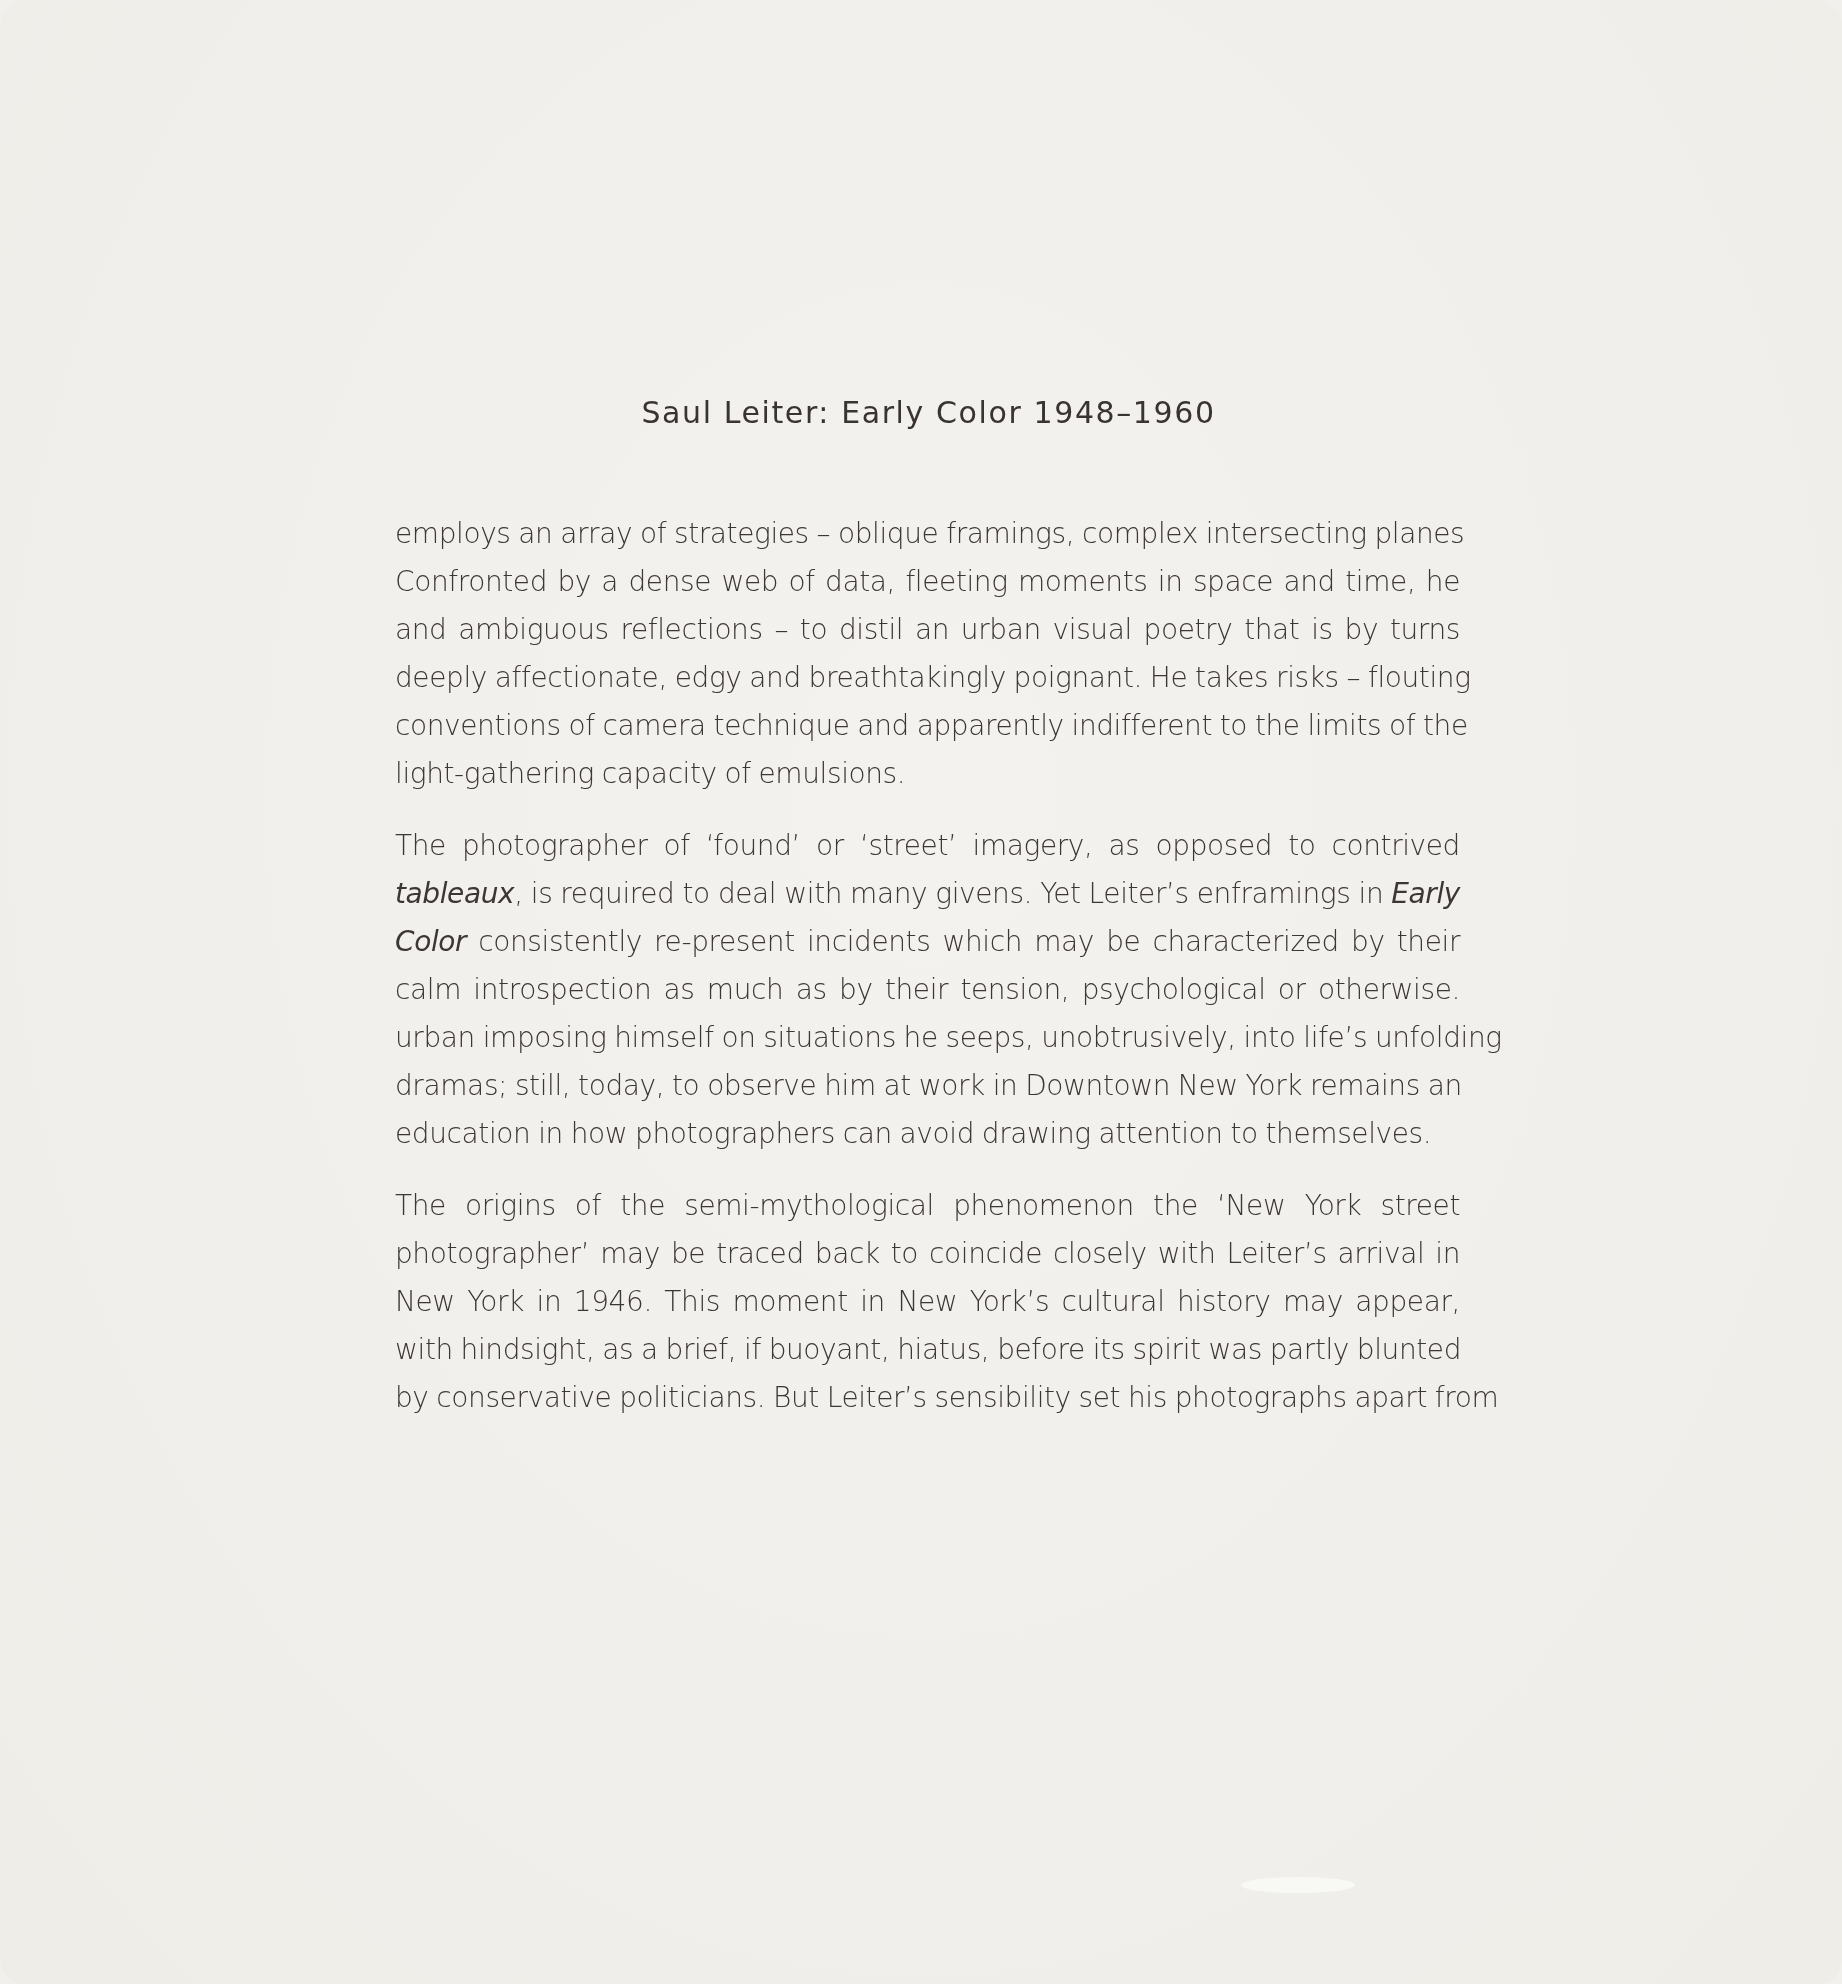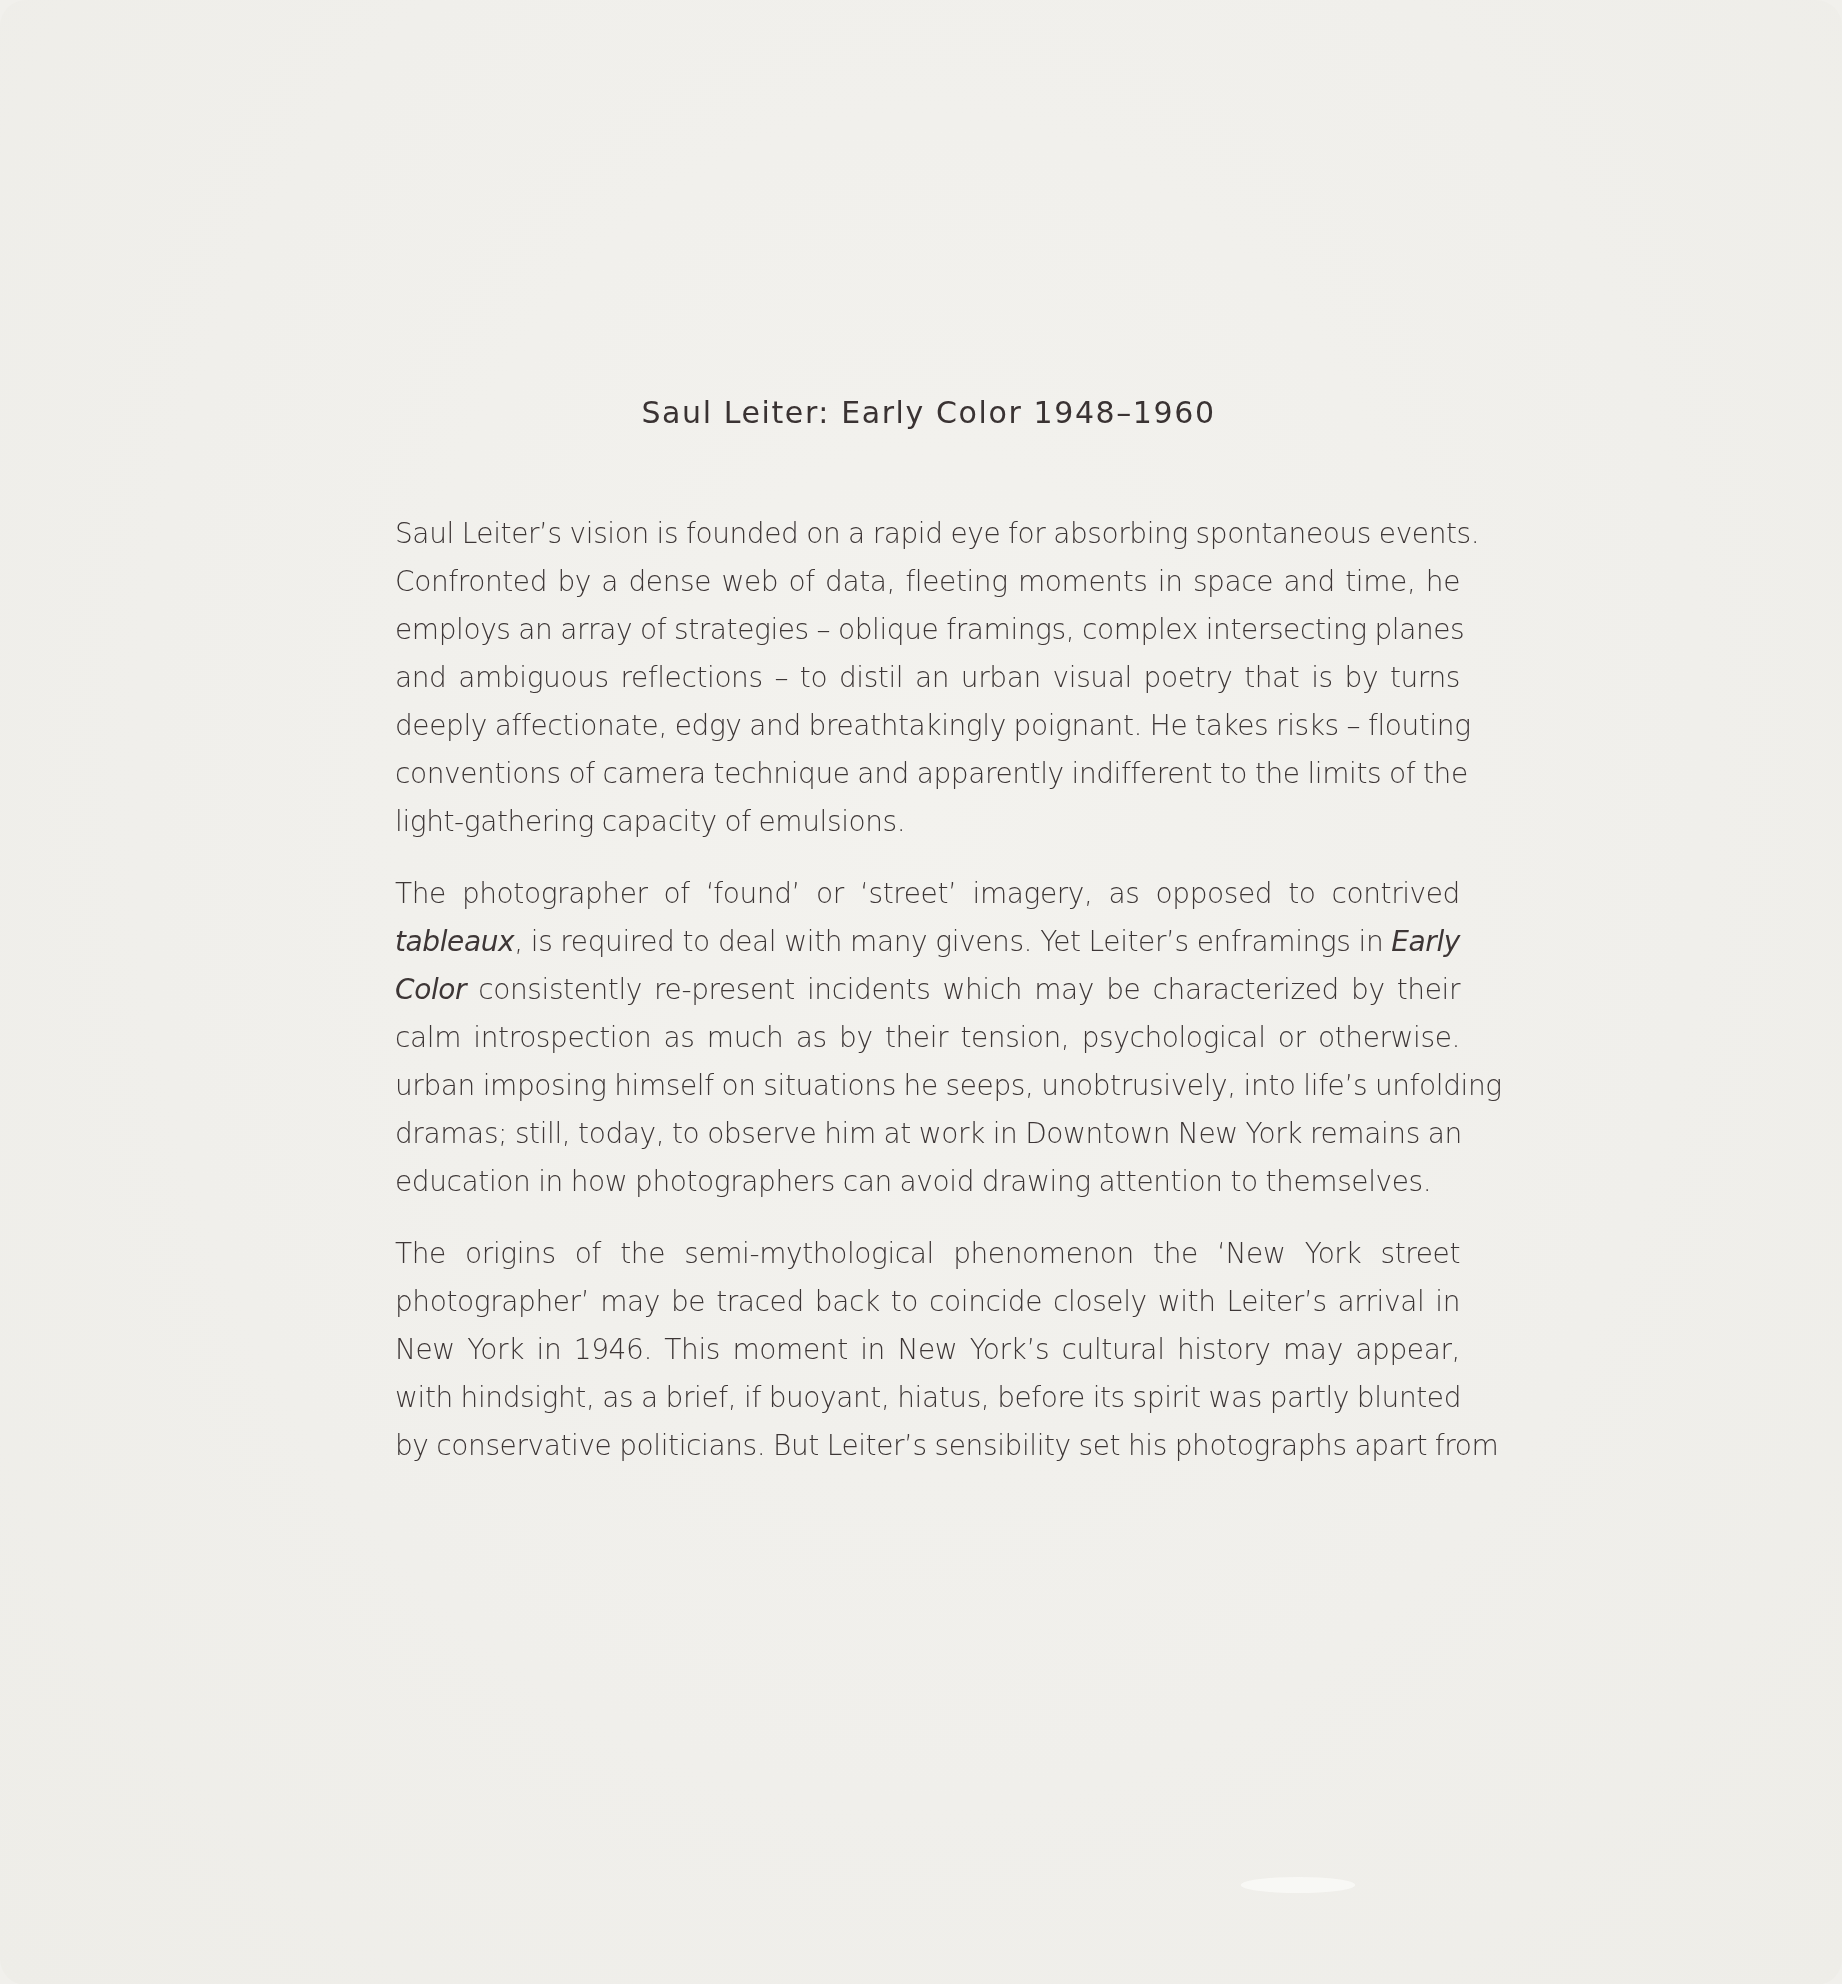--- a/index.html
+++ b/index.html
@@ -73,23 +73,22 @@
 </head>
 <body>
 
 <div class="page">
 
   <div class="title">Saul Leiter: Early Color 1948–1960</div>
 
   <div class="body-text">
 
     <p class="paragraph">
-      <span class="line">Saul Leiter’s vision is founded on a rapid eye for absorbing spontaneous events.</span>
+      <span class="line">employs an array of strategies – oblique framings, complex intersecting planes</span>
       <span class="line">Confronted by a dense web of data, fleeting moments in space and time, he</span>
-      <span class="line">employs an array of strategies – oblique framings, complex intersecting planes</span>
       <span class="line">and ambiguous reflections – to distil an urban visual poetry that is by turns</span>
       <span class="line">deeply affectionate, edgy and breathtakingly poignant. He takes risks – flouting</span>
       <span class="line">conventions of camera technique and apparently indifferent to the limits of the</span>
       <span class="line last">light-gathering capacity of emulsions.</span>
     </p>
 
     <p class="paragraph">
       <span class="line">The photographer of ‘found’ or ‘street’ imagery, as opposed to contrived</span>
       <span class="line"><em>tableaux</em><span>, is required to deal with many givens. Yet Leiter’s enframings in </span><em>Early</em></span>
       <span class="line"><em>Color</em><span> consistently re-present incidents which may be characterized by their</span></span>

